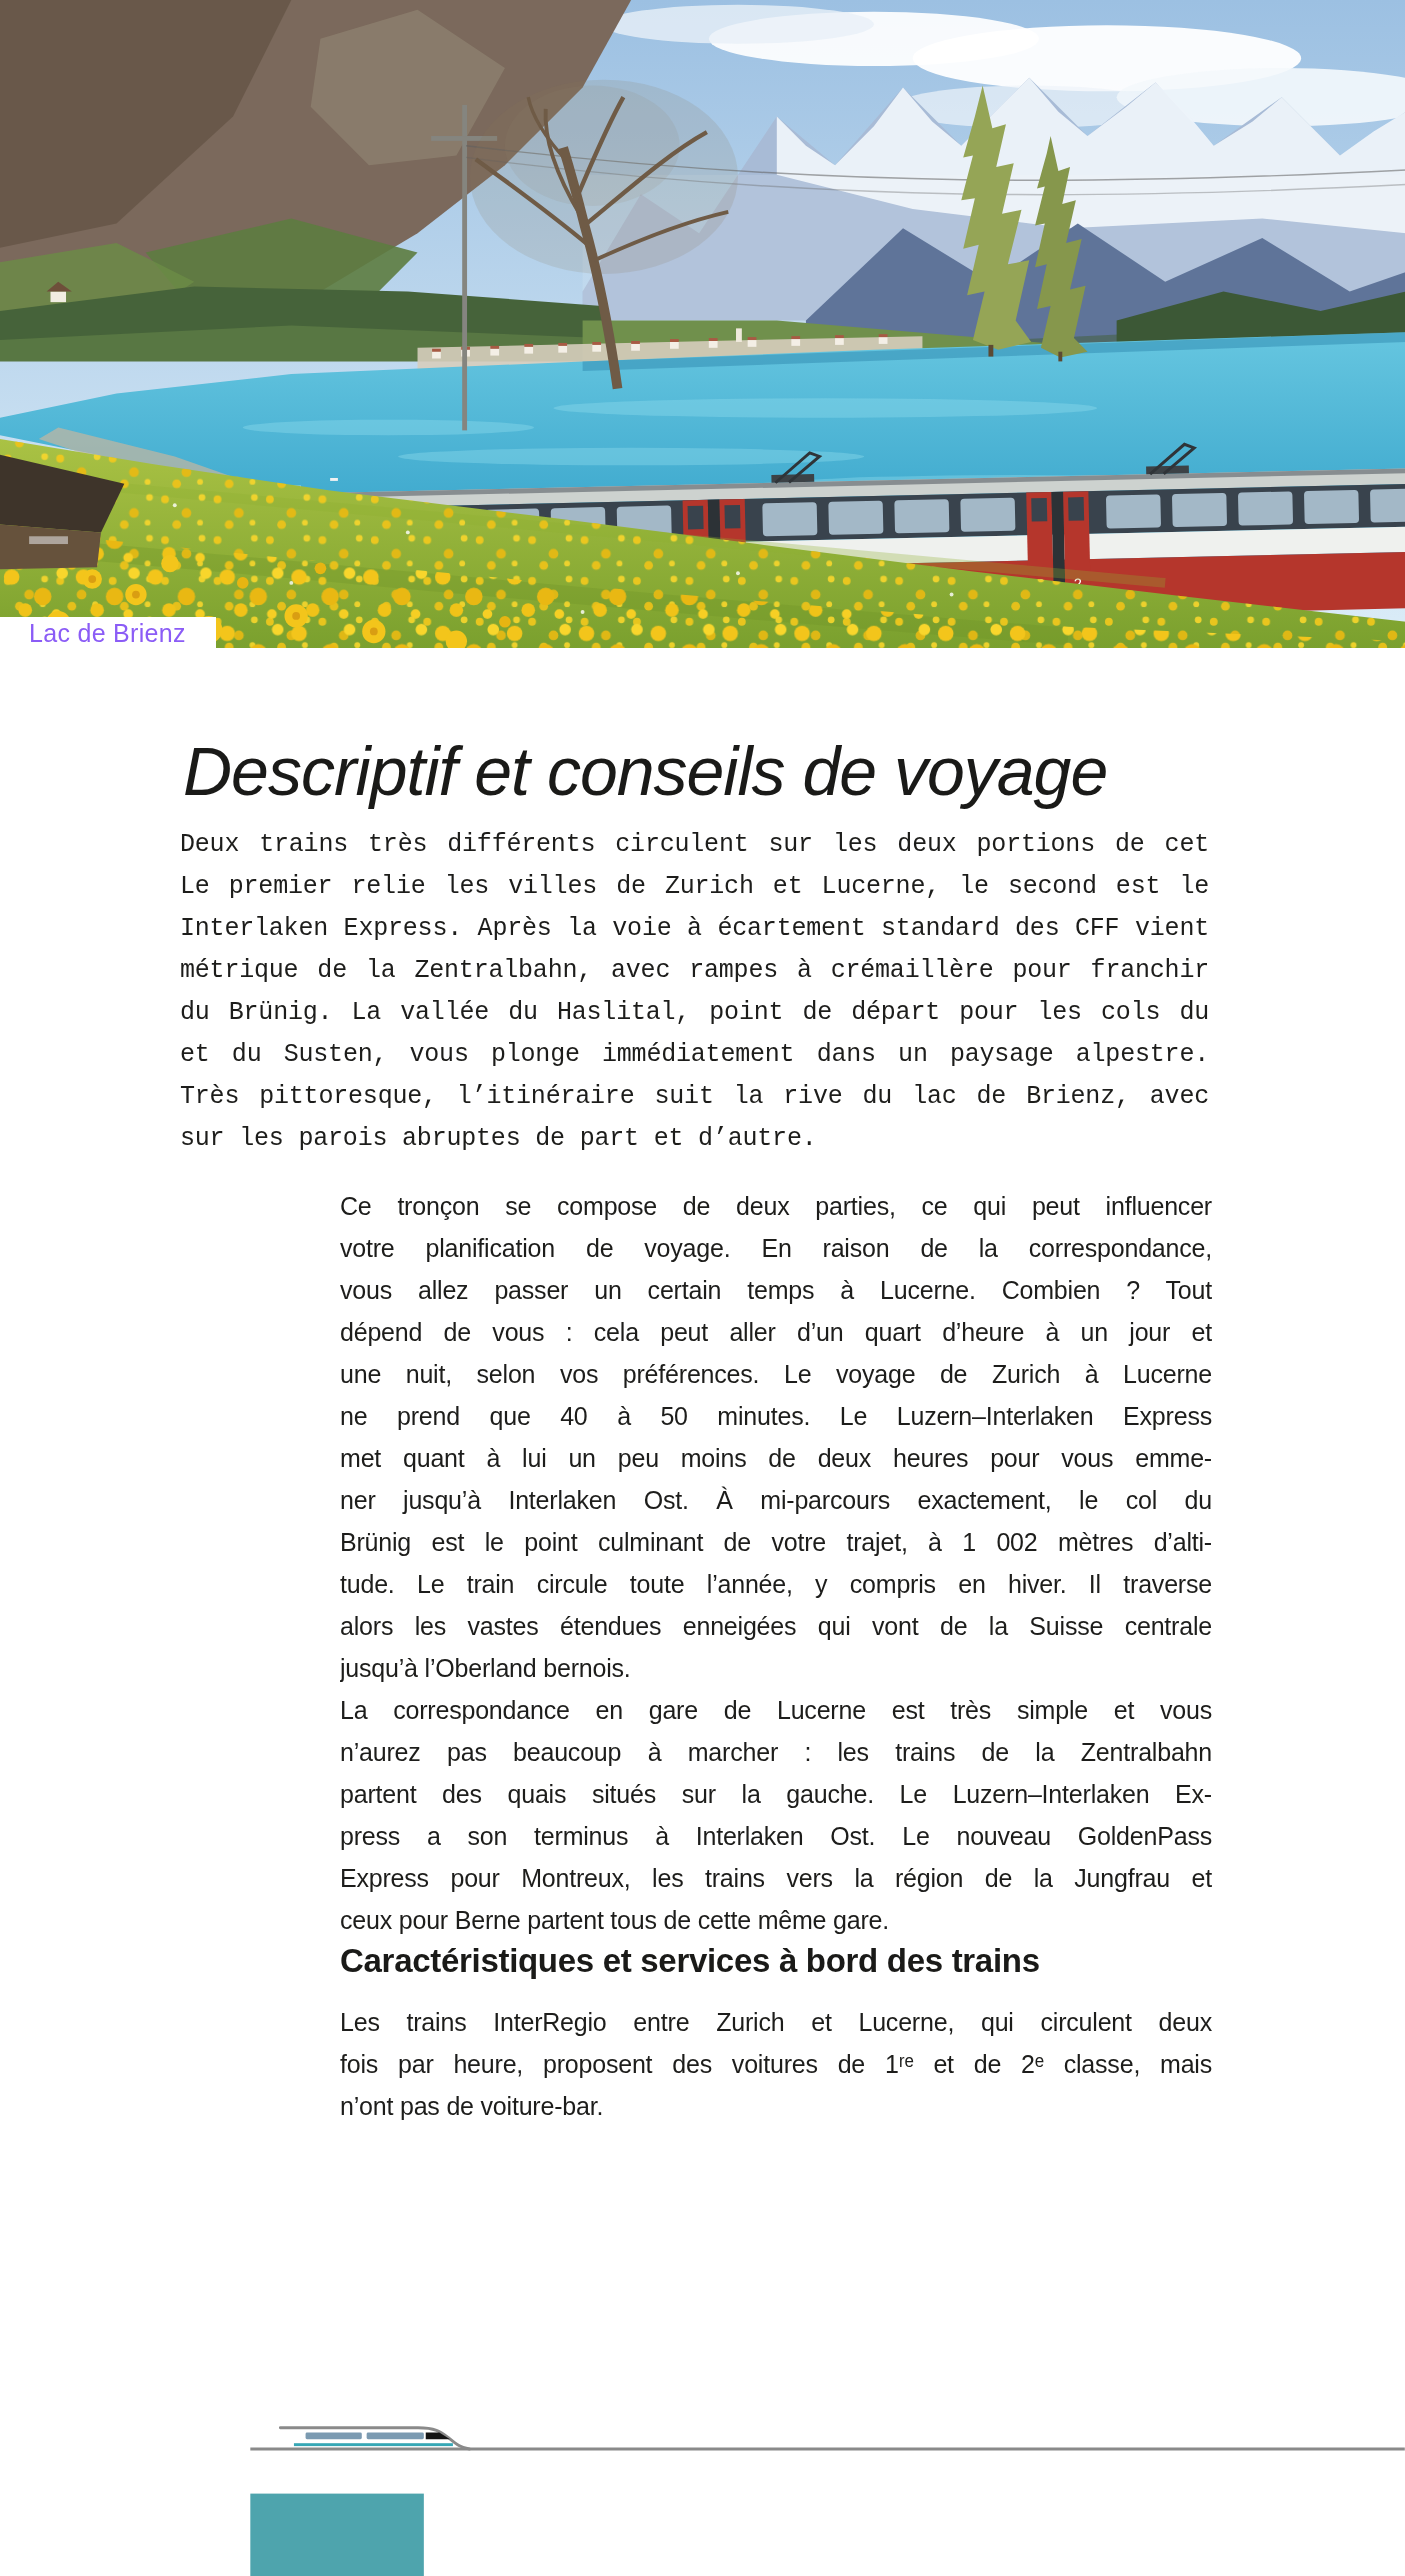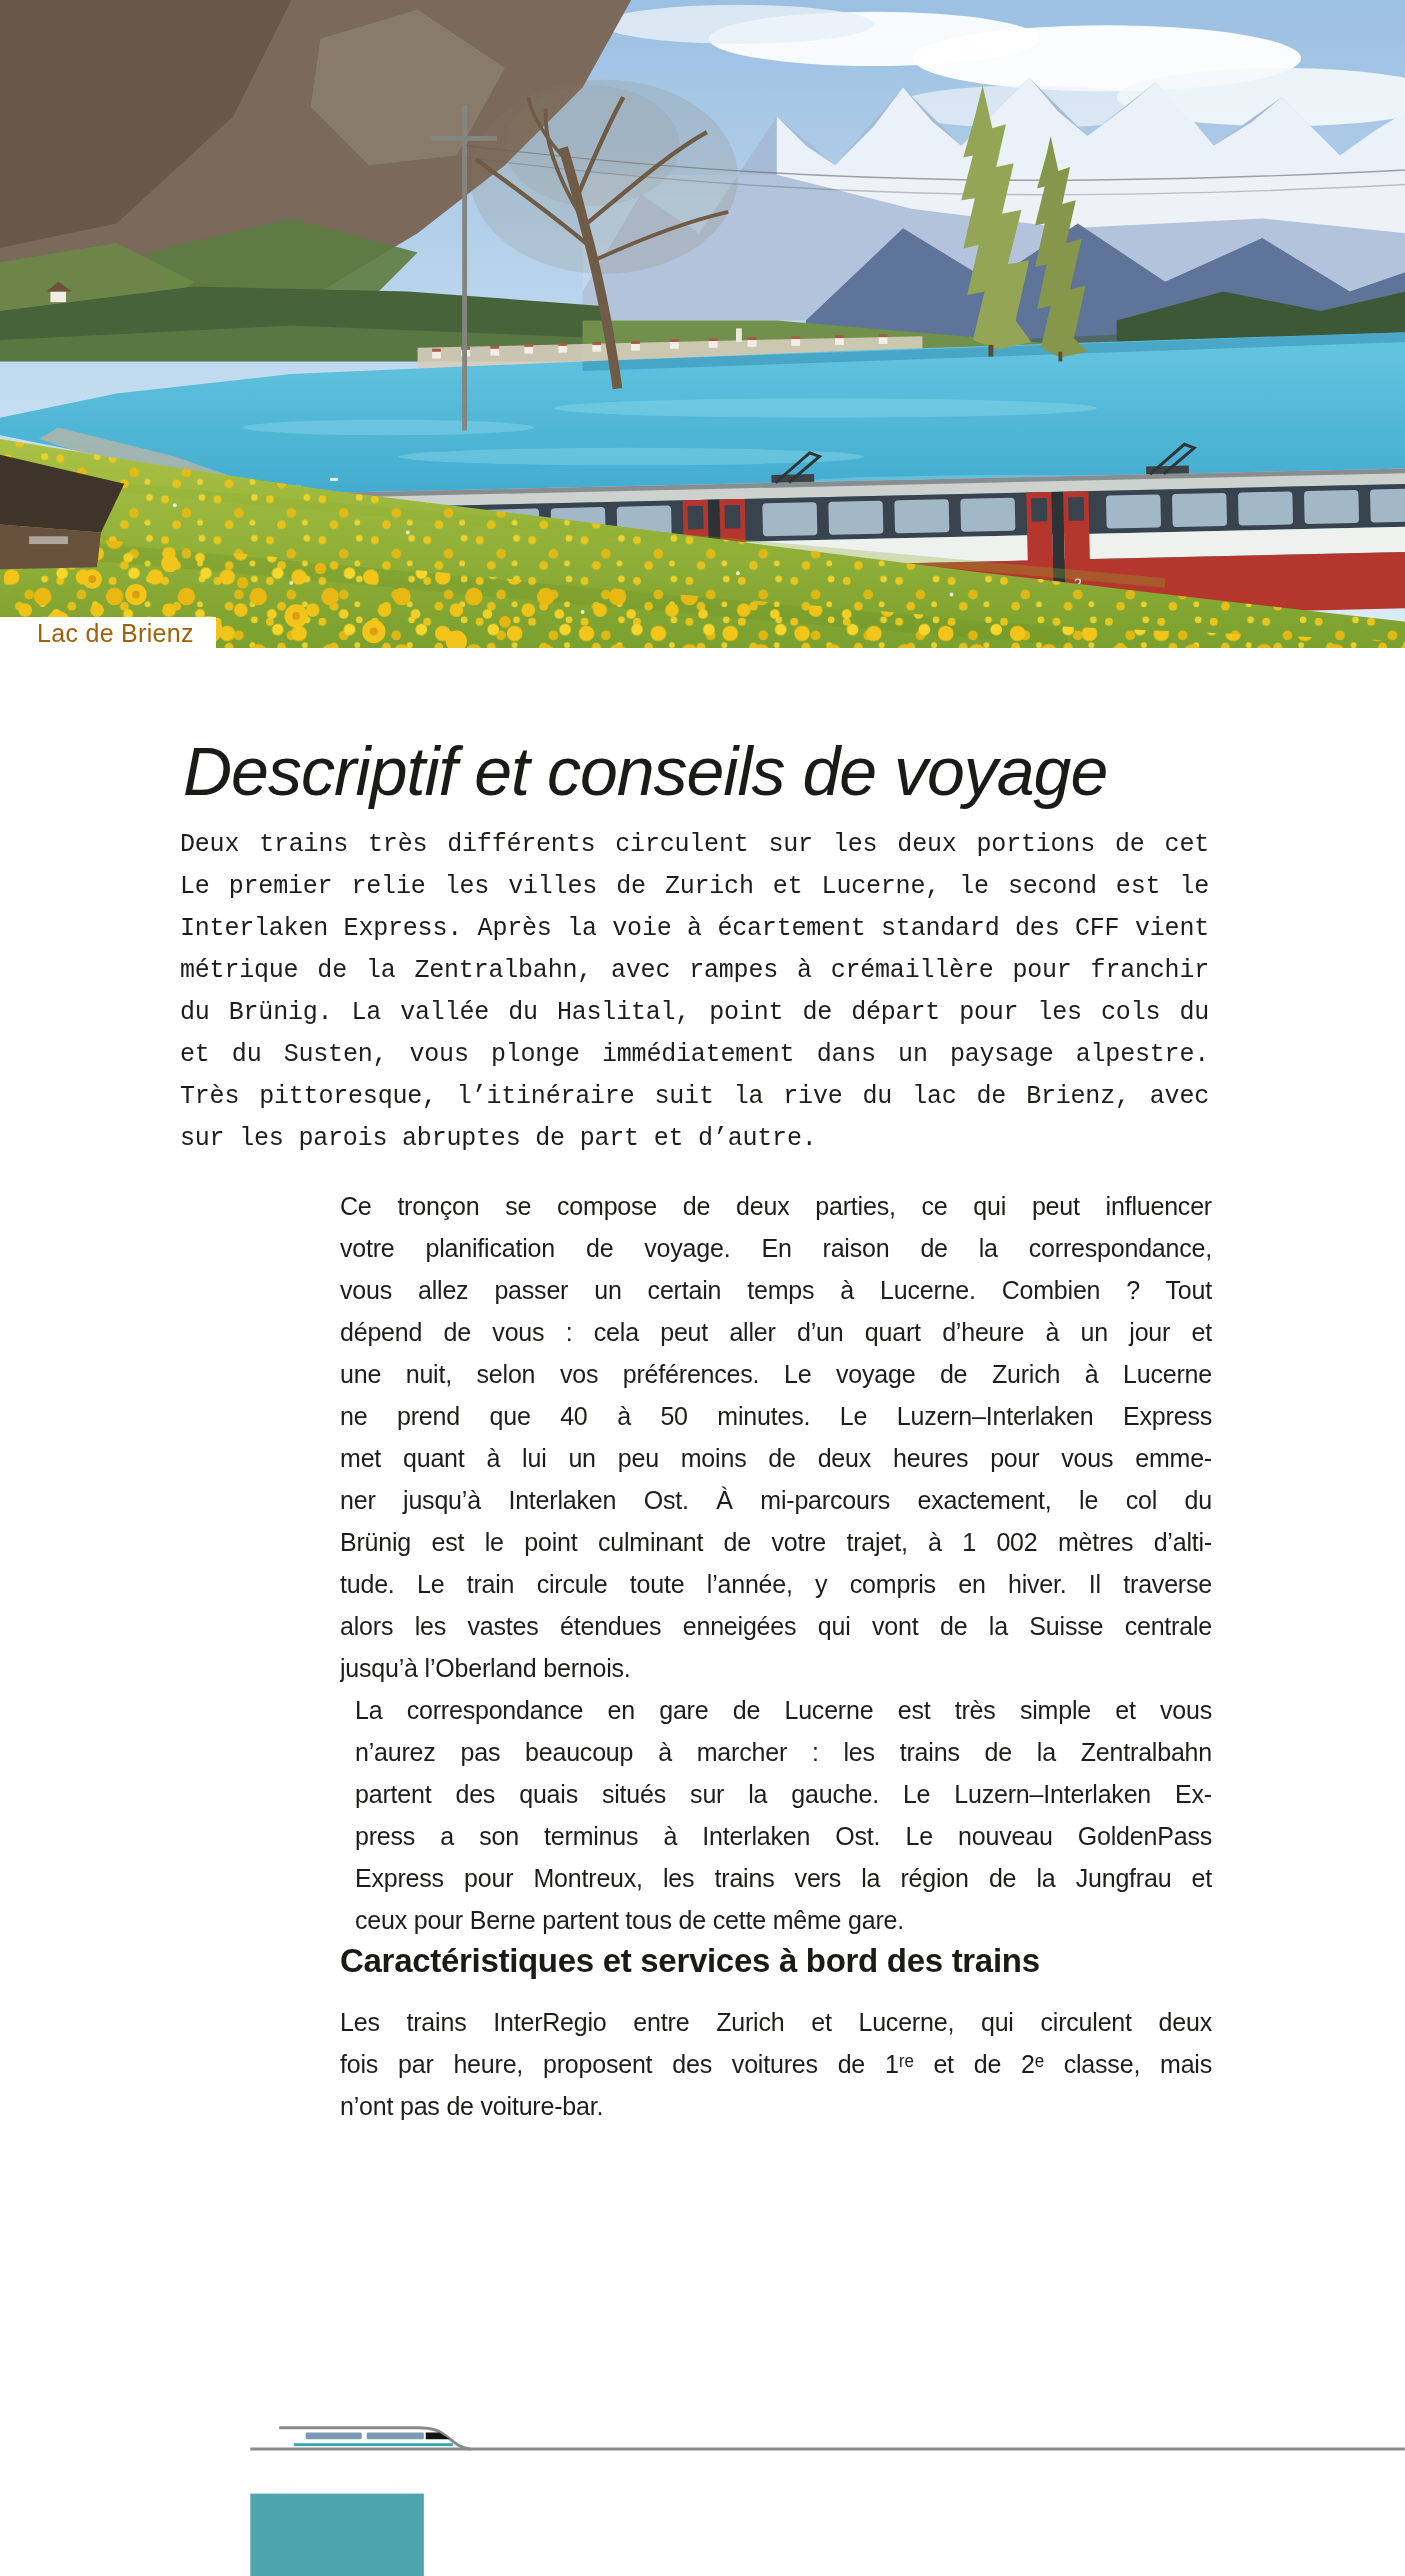--- a/index.html
+++ b/index.html
@@ -5,42 +5,42 @@
   html,body{margin:0;padding:0;}
   body{
     width:1406px;height:2576px;position:relative;overflow:hidden;background:#ffffff;
     font-family:"Liberation Sans","DejaVu Sans",sans-serif;color:#1d1d1b;
   }
   
   .photo-wrap{position:absolute;top:0;left:0;width:1406px;height:648px;}
   .photo-wrap svg{display:block;width:1406px;height:648px;}
   .photo-caption{
     position:absolute;left:0;top:617px;width:216px;height:32px;background:#ffffff;
-    display:flex;align-items:center;box-sizing:border-box;padding-left:37px;
-    font-size:25px;color:#a16207;letter-spacing:0.3px;white-space:nowrap;
+    display:flex;align-items:center;box-sizing:border-box;padding-left:29px;
+    font-size:25px;color:#8b5cf6;letter-spacing:0.3px;white-space:nowrap;
   }
   
   .content{position:absolute;top:648px;left:0;width:1406px;}
   h1.page-title{
     margin:84px 194px 0 183px;font-size:68px;line-height:78px;font-weight:500;
     letter-spacing:-1px;color:#1a1a18;white-space:nowrap;font-style:italic;
   }
   .intro{margin:13.6px 197px 0 180px;font-family:Liberation Mono, monospace;}
   .body-text{font-size:25px;line-height:42px;letter-spacing:-0.2px;color:#1d1d1b;}
   .tline{text-align:justify;text-align-last:justify;height:42px;overflow:hidden;}
   .para .tline:last-child,.intro .tline:last-child{text-align-last:left;}
   .section{margin-left:340px;width:872px;}
   h2.section-heading{
     margin:0;font-size:33px;line-height:39px;font-weight:700;color:#1a1a18;
     letter-spacing:-0.3px;white-space:nowrap;
   }
   .h2-first{margin-top:62px;}
   .h2-second{margin-top:49px;}
   .para-lead{margin-top:25px;}
-  .para-follow{margin-top:0;margin-left:15px;}
+  .para-follow{margin-top:0;}
   .para-last{margin-top:21.4px;}
   
   .footer-deco{position:absolute;top:2418px;left:0;width:1406px;height:158px;}
   .footer-deco svg{display:block;width:1406px;height:158px;}
 </style>
 </head>
 <body>
 
 <div class="photo-wrap">
   <svg viewBox="0 0 1448 667" preserveAspectRatio="none">

